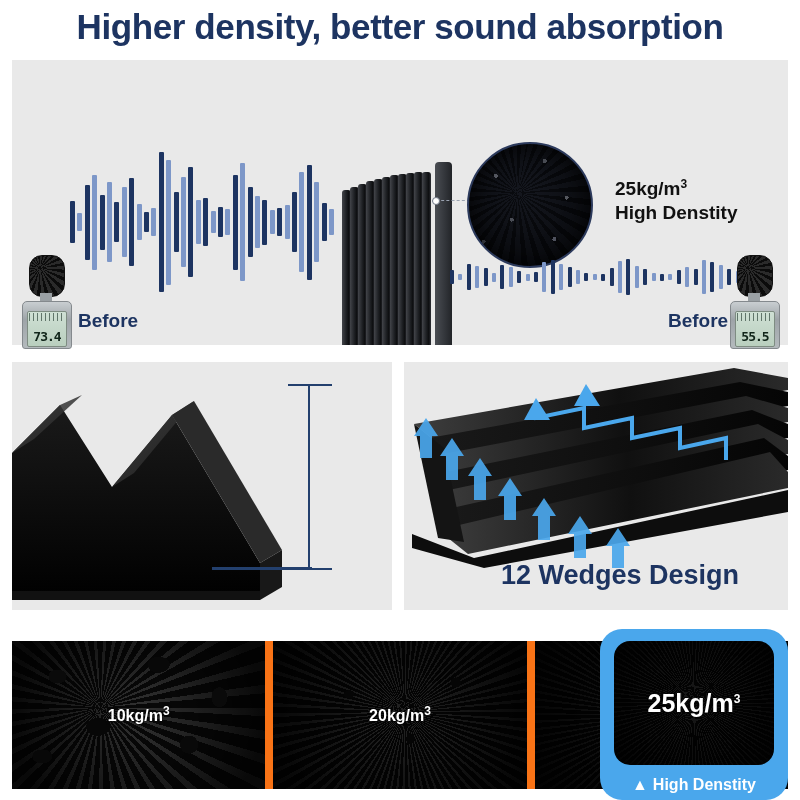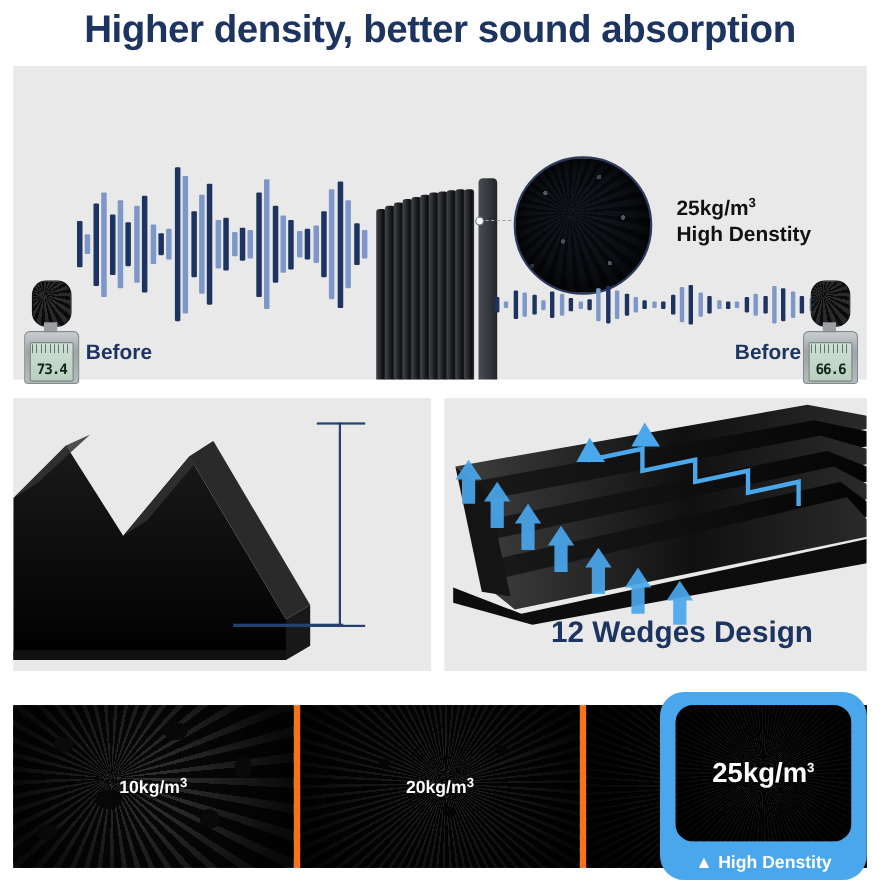--- a/index.html
+++ b/index.html
@@ -129,21 +129,21 @@
   .wedge-svg{position:absolute;left:0;top:0;}
   .wedge-label{
     position:absolute;left:0;top:198px;width:384px;text-align:center;
     font-size:27px;font-weight:bold;color:#1d3461;margin-left:24px;
   }
 
   
   #strip{position:absolute;left:12px;top:641px;width:776px;height:148px;display:flex;}
   .cell{
     position:relative;flex:1;display:flex;align-items:center;justify-content:center;
-    border-right:6px solid #f97316;
+    border-right:8px solid #f97316;
   }
   .cell:last-child{border-right:none;}
   .foam-tex{position:absolute;inset:0;}
   .tex-a{
     background:
       radial-gradient(ellipse 9px 7px at 18% 24%,#0a0a0a 0 99%,transparent),
       radial-gradient(ellipse 11px 8px at 58% 16%,#080808 0 99%,transparent),
       radial-gradient(ellipse 8px 10px at 82% 38%,#0a0a0a 0 99%,transparent),
       radial-gradient(ellipse 12px 9px at 34% 58%,#070707 0 99%,transparent),
       radial-gradient(ellipse 9px 9px at 70% 70%,#090909 0 99%,transparent),
@@ -325,21 +325,21 @@
     </div>
     <div class="ticks"></div>
   </div>
   <div class="ba-label" id="label-before">Before</div>
 
   <div class="meter" id="meter-after">
     <div class="mic"></div>
     <div class="neck"></div>
     <div class="body"></div>
     <div class="screen">
-      <div class="reading">66.6</div>
+      <div class="reading">55.5</div>
     </div>
     <div class="ticks"></div>
   </div>
   <div class="ba-label" id="label-after">Before</div>
 
   <div class="panel" id="panel-midleft">
     <div class="foam-profile">
       <svg class="fp-svg" width="290" height="215" viewBox="0 0 290 215">
         <defs>
           <linearGradient id="gFace" x1="0" y1="0" x2="0" y2="1">

